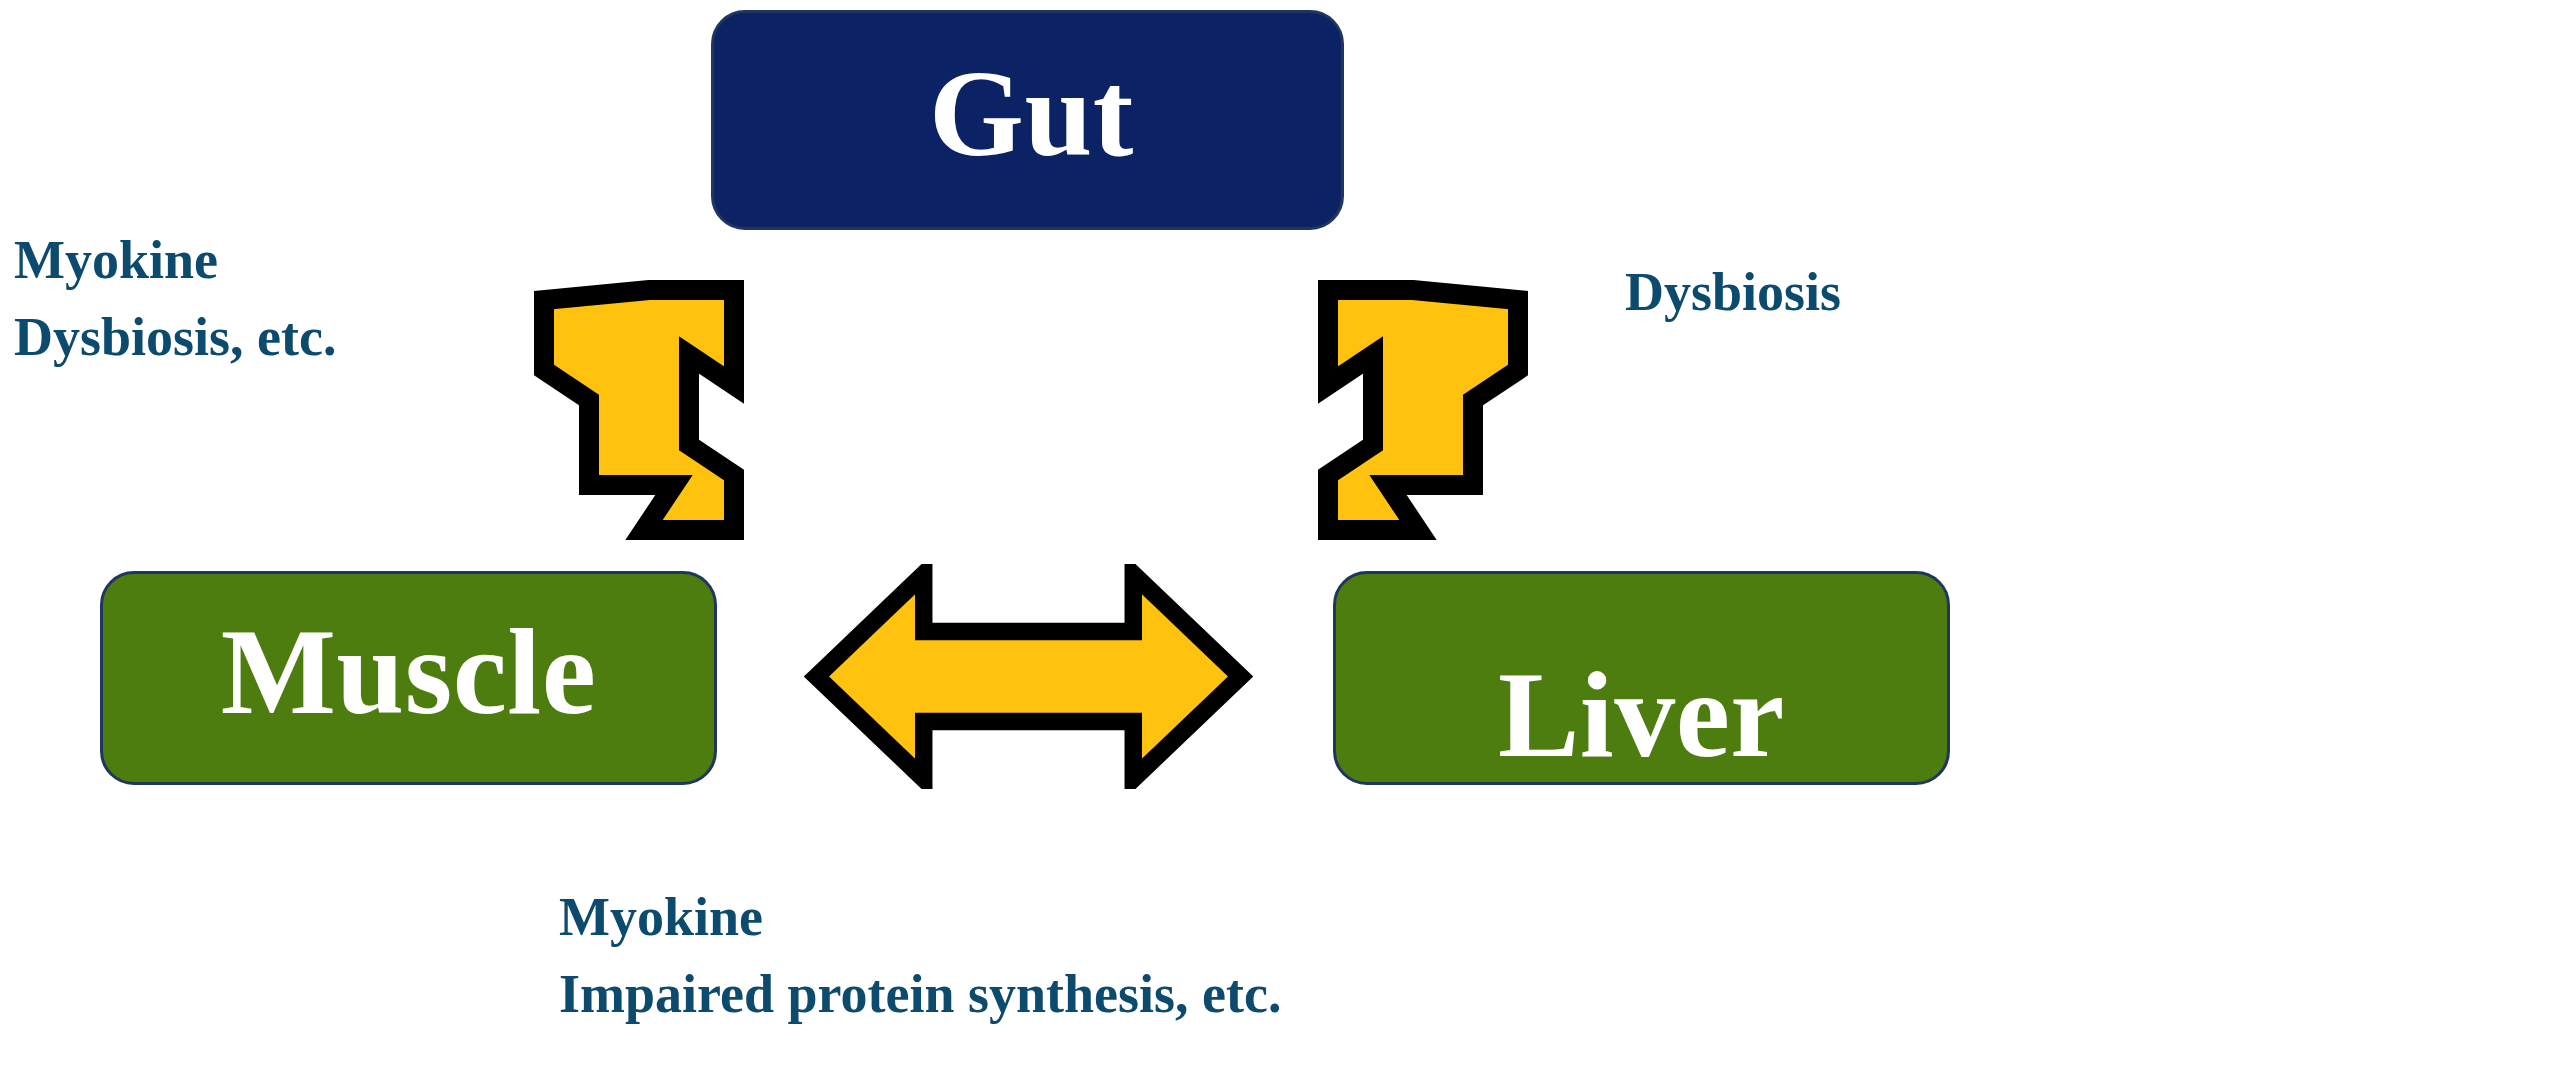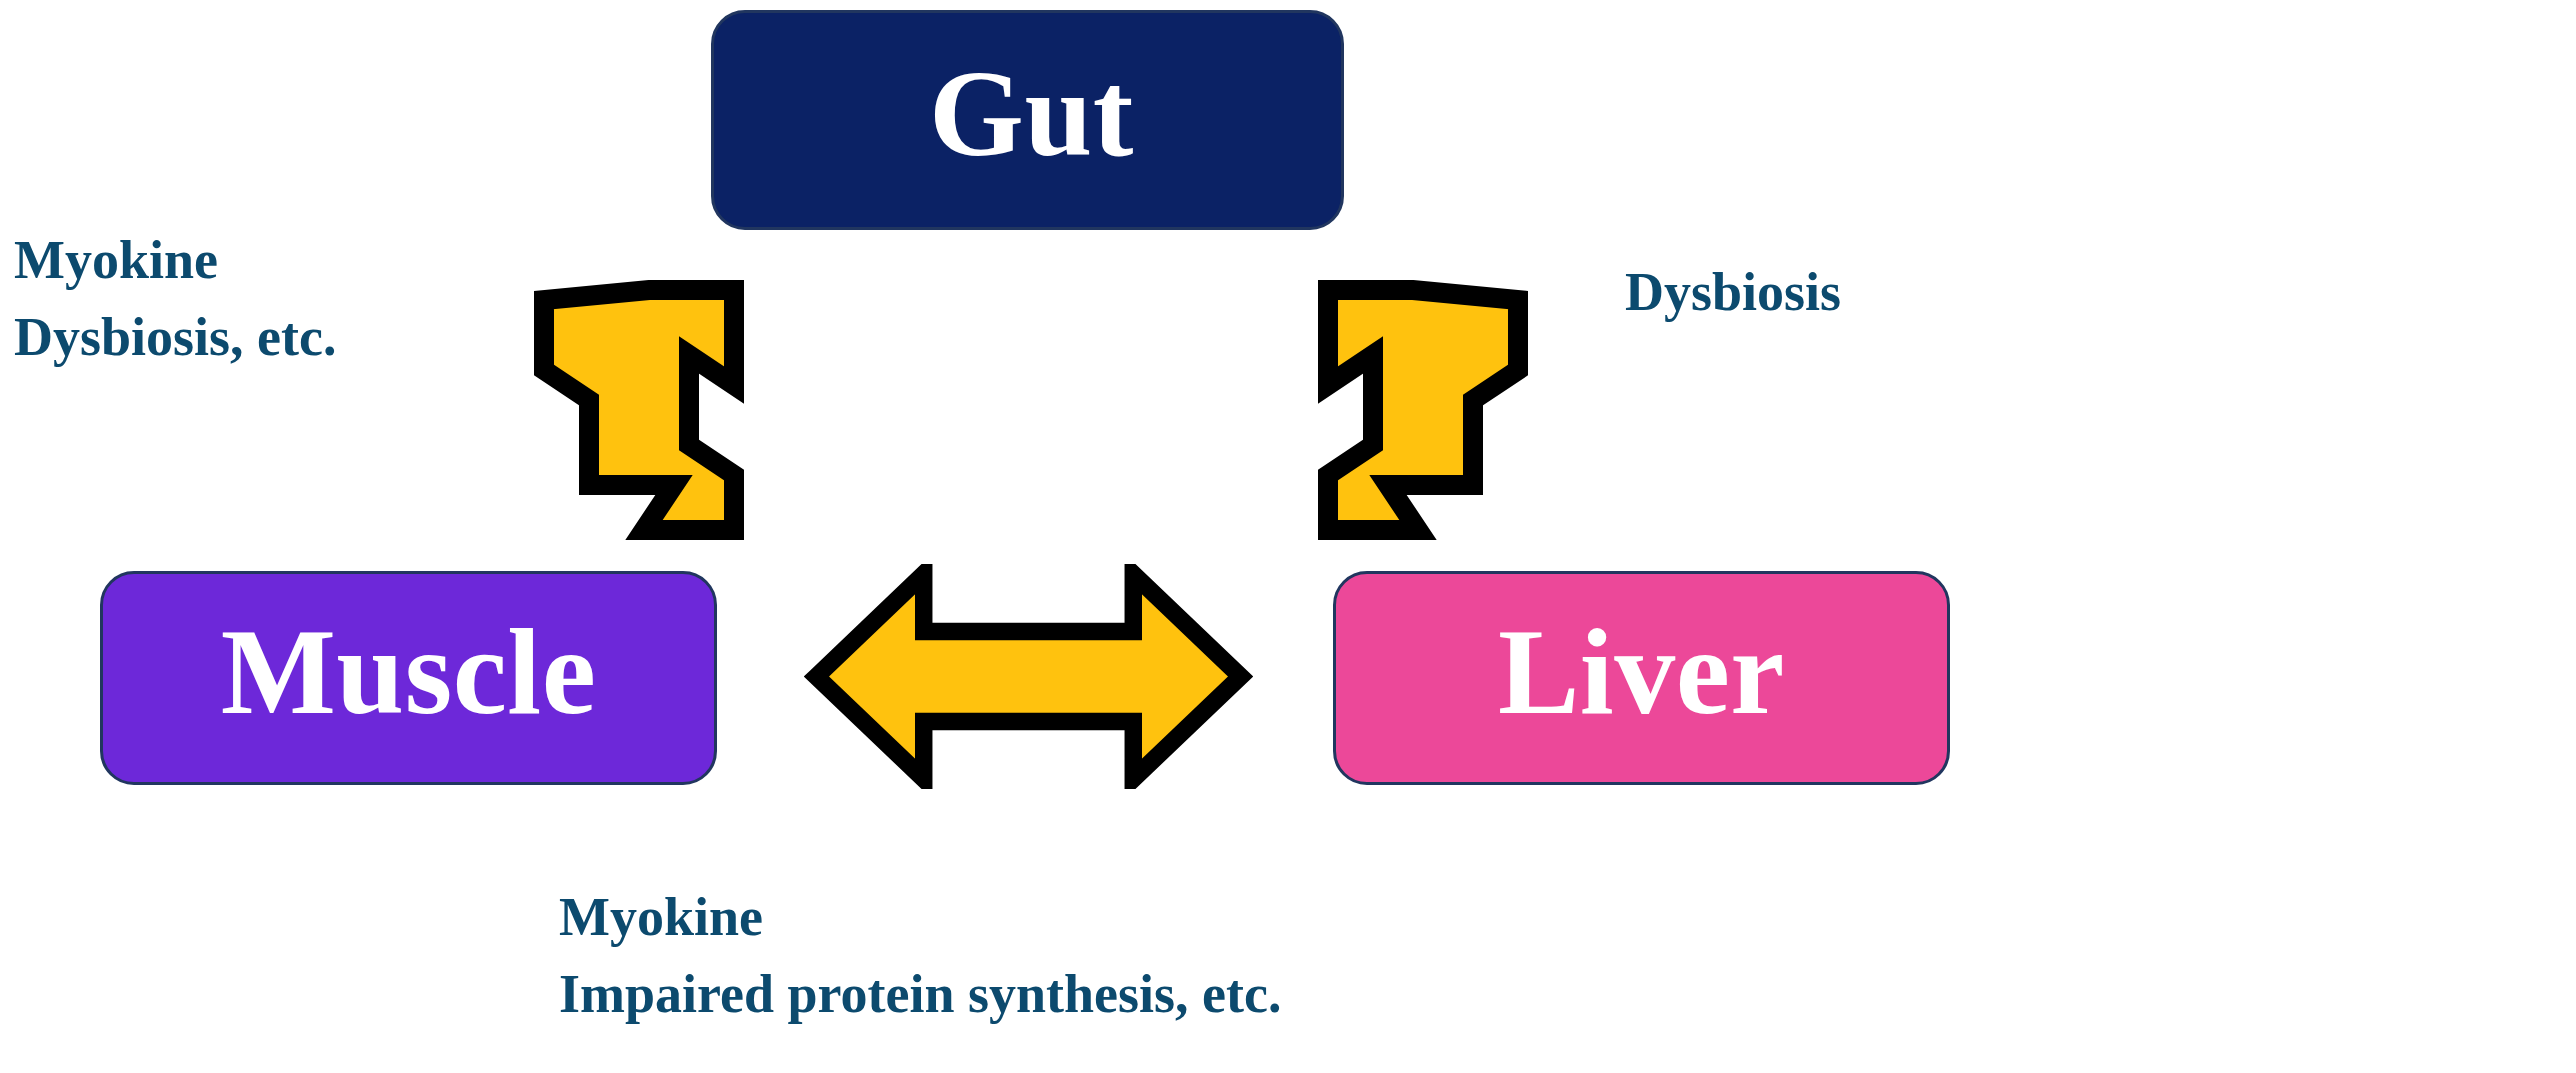--- a/index.html
+++ b/index.html
@@ -114,25 +114,25 @@
 </style>
 </head>
 <body>
 
 <div id="canvas">
 
   <div class="node" id="node-gut" style="background:#0B2265;padding-left:8px;">
     <span class="node-label">Gut</span>
   </div>
 
-  <div class="node" id="node-muscle" style="background:#6d28d9;">
+  <div class="node" id="node-muscle" style="background:#4d7c0f;">
     <span class="node-label">Muscle</span>
   </div>
 
-  <div class="node" id="node-liver" style="background:#ec4899;">
+  <div class="node" id="node-liver" style="background:#4d7c0f;align-items:flex-end;">
     <span class="node-label">Liver</span>
   </div>
 
   <div class="arrow" id="arrow-muscle-gut">
     <svg viewBox="0 0 100 104" width="250" height="260" preserveAspectRatio="none">
       <polygon points="62,4 96,4 96,42 78,30 78,66 96,78 96,100 60,100 72,82 38,82 38,48 20,36 20,8" fill="#FFC20E" stroke="#000000" stroke-width="8" stroke-linejoin="miter" transform="translate(0,0)"></polygon>
     </svg>
   </div>
 
   <div class="arrow" id="arrow-gut-liver">

